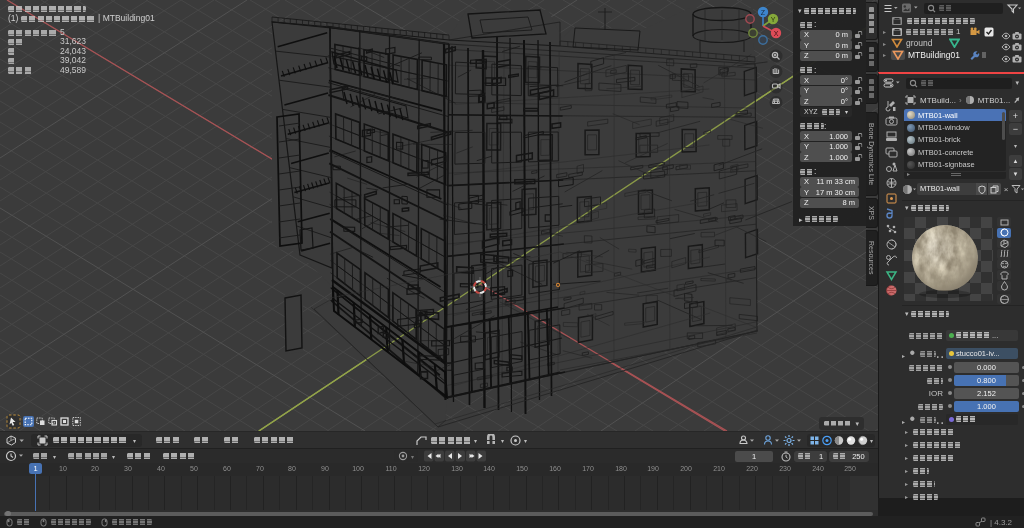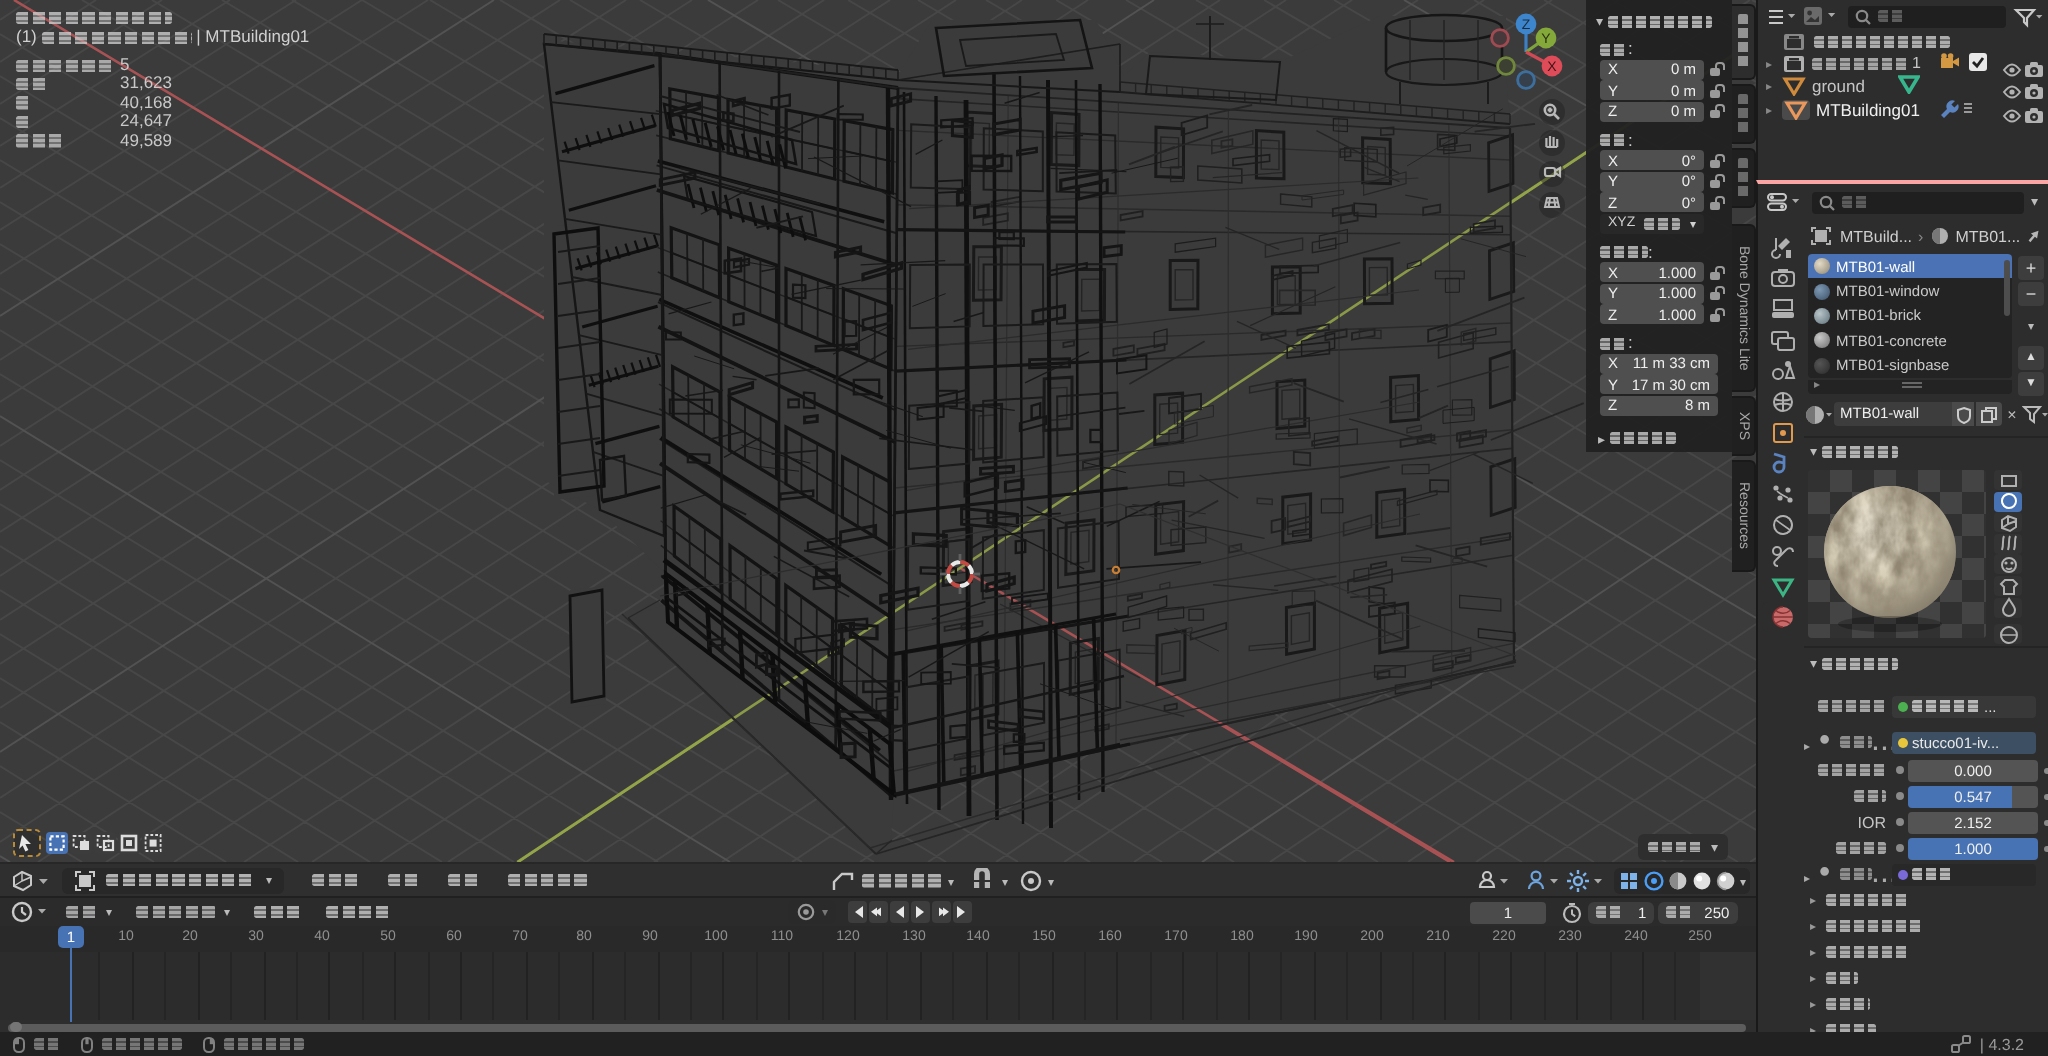--- a/index.html
+++ b/index.html
@@ -2,21 +2,21 @@
 <html><head><meta charset="utf-8"><style>
 *{margin:0;padding:0;box-sizing:border-box}
 html,body{width:1024px;height:528px;background:#1d1d1d;font-family:"Liberation Sans",sans-serif;overflow:hidden;position:relative}
 .abs{position:absolute}
 .jp{display:inline-block;height:6.5px;background:repeating-linear-gradient(90deg,currentColor 0 6.1px,rgba(0,0,0,0) 6.1px 8.3px);vertical-align:middle;border-radius:1px;opacity:.78;-webkit-mask-image:repeating-linear-gradient(180deg,#000 0 1.7px,rgba(0,0,0,.5) 1.7px 2.5px)}
 .jps{display:inline-block;height:5.8px;background:repeating-linear-gradient(90deg,currentColor 0 5.2px,rgba(0,0,0,0) 5.2px 7px);vertical-align:middle;border-radius:1px;opacity:.78;-webkit-mask-image:repeating-linear-gradient(180deg,#000 0 1.5px,rgba(0,0,0,.5) 1.5px 2.3px)}
 #viewport{left:0;top:0;width:878px;height:431px;background:#3b3b3b;overflow:hidden}
 #vhead{left:0;top:431px;width:878px;height:17px;background:#2f2f2f;border-top:1px solid #272727;color:#d4d4d4;font-size:9.5px}
 #tl{left:0;top:448px;width:878px;height:68px;background:#2e2e2e;border-top:1px solid #202020}
 #outliner{left:878px;top:0;width:146px;height:90px;background:#2d2d2d;border-left:1px solid #191919}
-#props{left:878px;top:90px;width:146px;height:426px;background:#2d2d2d;border-left:1px solid #191919;border-top:2px solid #fca5a5}
+#props{left:878px;top:72px;width:146px;height:426px;background:#2d2d2d;border-left:1px solid #191919;border-top:2px solid #ef4444}
 #status{left:0;top:516px;width:1024px;height:12px;background:#212121;color:#8e8e8e;font-size:8px}
 .chip{background:#292929;border-radius:3px;color:#d6d6d6;display:inline-flex;align-items:center}
 .nrow{display:flex;align-items:center;padding:0 0 1px 7px;height:10.5px}
 .nfield{width:52px;height:10px;background:#4f4f4f;border-radius:2px;color:#eee;font-size:7.5px;display:flex;justify-content:space-between;align-items:center;padding:0 4px}
 .nfield2{width:59px;height:10px;background:#4f4f4f;border-radius:2px;color:#eee;font-size:7.5px;display:flex;justify-content:space-between;align-items:center;padding:0 4px}
 .lock{width:6px;height:7px;margin-left:2.5px;position:relative;display:inline-block}
 .lock:before{content:"";position:absolute;left:0;top:3px;width:5px;height:4px;background:#999;border-radius:1px}
 .lock:after{content:"";position:absolute;left:1.2px;top:0;width:3px;height:3px;border:1px solid #999;border-bottom:none;border-radius:2px 2px 0 0;transform:translateX(1.5px)}
 .ntab{position:absolute;left:0;width:12px;display:flex;align-items:center;justify-content:center;background:#202020;border-radius:0 3px 3px 0;border:1px solid #191919;border-left:none}
 .jpv{display:inline-block;width:5.5px;background:repeating-linear-gradient(180deg,currentColor 0 5.2px,rgba(0,0,0,0) 5.2px 7px);border-radius:1px;opacity:.6}
@@ -757,25 +757,25 @@
           <tr>
             <td style="width:52px;padding:0"><span class="jp" style="width:50px"></span></td>
             <td style="padding:0">5</td>
           </tr>
 <tr>
             <td style="padding:0"><span class="jp" style="width:16px"></span></td>
             <td style="padding:0">31,623</td>
           </tr>
 <tr>
             <td style="padding:0"><span class="jp" style="width:8px"></span></td>
-            <td style="padding:0">40,168</td>
+            <td style="padding:0">24,043</td>
           </tr>
 <tr>
             <td style="padding:0"><span class="jp" style="width:8px"></span></td>
-            <td style="padding:0">24,647</td>
+            <td style="padding:0">39,042</td>
           </tr>
 <tr>
             <td style="padding:0"><span class="jp" style="width:25px"></span></td>
             <td style="padding:0">49,589</td>
           </tr>
 </tbody>
       </table>
 </div>
 
 <svg class="abs" style="left:744px;top:6px" width="40" height="42">
@@ -1577,21 +1577,21 @@
       </div>
 <div class="prow" style="top:268px">
         <span class="plab"><span class="jps" style="width:34px"></span></span>
         <span class="pdotl"></span>
         <span class="pfield">0.000</span>
         <span class="pdotr"></span>
       </div>
 <div class="prow" style="top:281px">
         <span class="plab"><span class="jps" style="width:16px"></span></span>
         <span class="pdotl"></span>
-        <span class="pfield" style="background:linear-gradient(90deg,#4772b3 0 80%,#545454 80%)">0.547</span>
+        <span class="pfield" style="background:linear-gradient(90deg,#4772b3 0 80%,#545454 80%)">0.800</span>
         <span class="pdotr"></span>
       </div>
 <div class="prow" style="top:294px">
         <span class="plab" style="font-family:'Liberation Sans';font-size:8px">IOR</span>
         <span class="pdotl"></span>
         <span class="pfield">2.152</span>
         <span class="pdotr"></span>
       </div>
 <div class="prow" style="top:307px">
         <span class="plab"><span class="jps" style="width:25px"></span></span>

